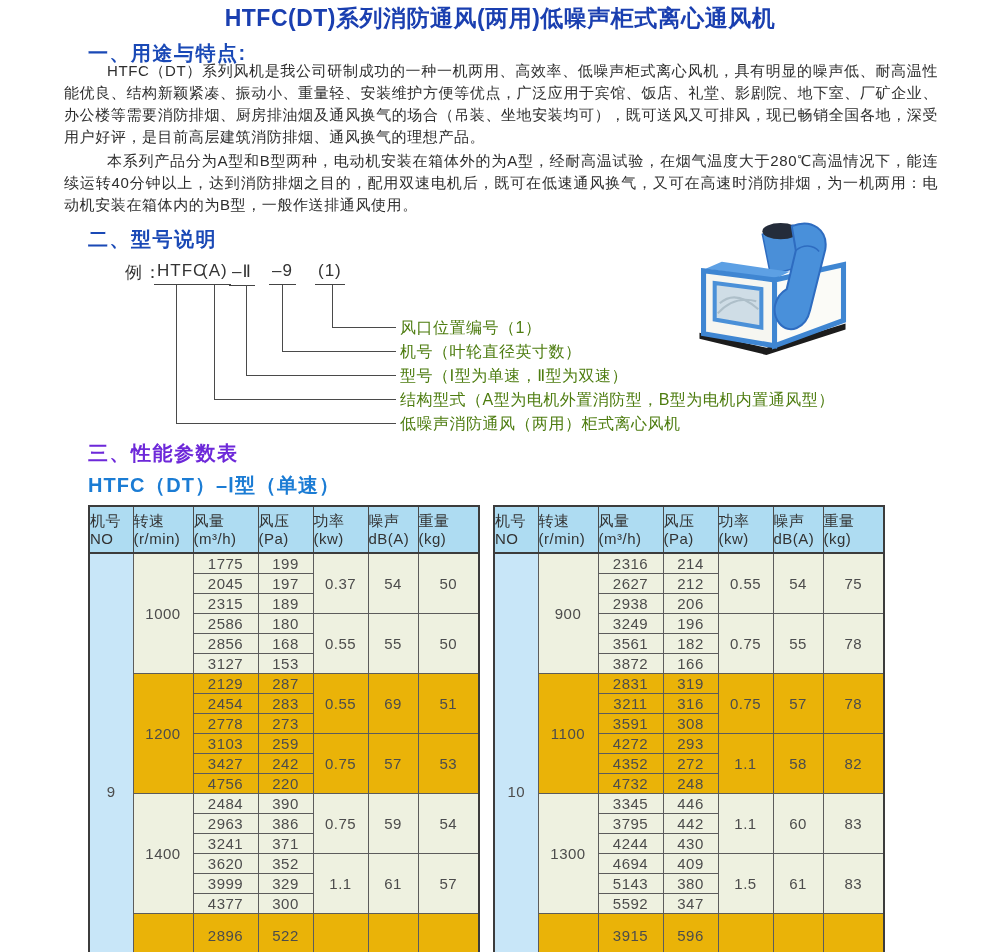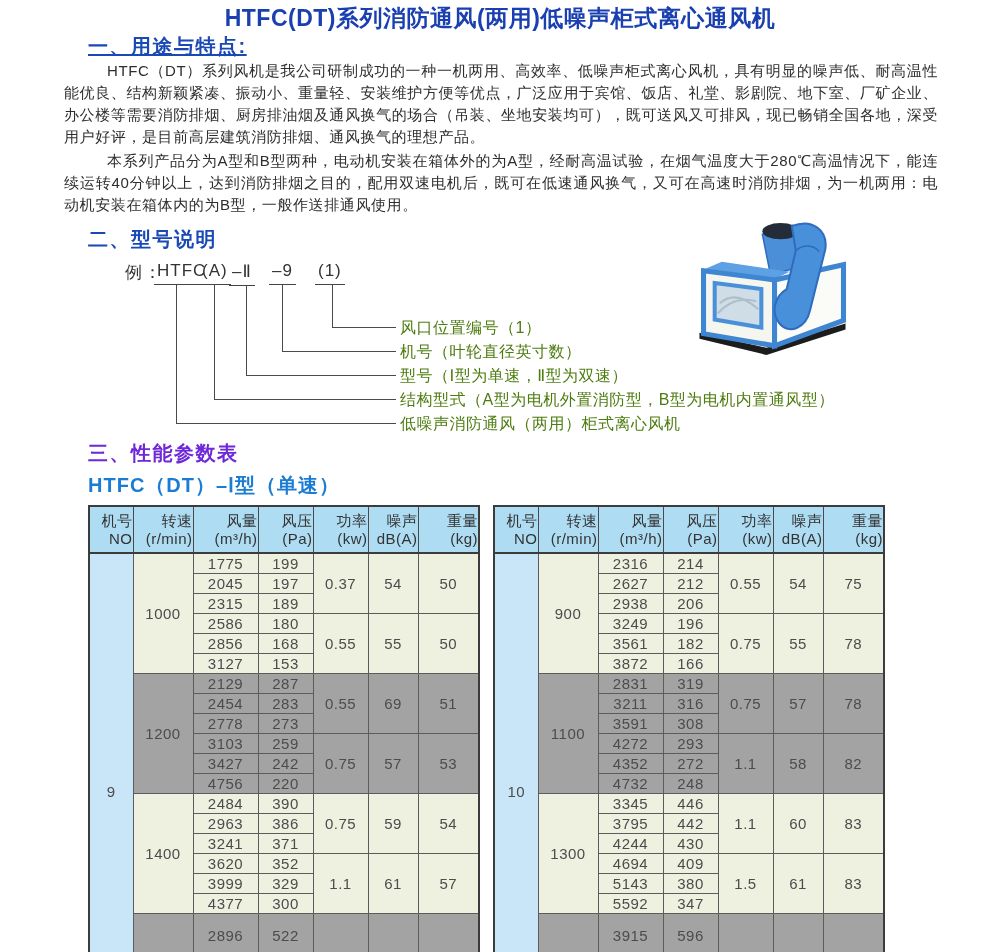--- a/index.html
+++ b/index.html
@@ -8,21 +8,21 @@
     position:relative; overflow:hidden; background:#ffffff;
     font-family:"Liberation Sans", sans-serif; color:#2e2e2e;
   }
   .title {
     position:absolute; top:3px; left:0; width:1000px; text-align:center;
     font-size:23px; font-weight:bold; color:#1a3fb0; letter-spacing:0.5px;
   }
   .h-sec {
     position:absolute; font-size:20px; font-weight:bold; color:#1a49b6; letter-spacing:1.5px;
   }
-  #h-usage { left:88px; top:33px;text-decoration:underline; }
+  #h-usage { left:88px; top:40px; }
   #h-model { left:88px; top:226px; }
   #h-perf  { left:88px; top:440px; color:#6d28d9; }
   .subtitle {
     position:absolute; left:88px; top:472px; font-size:20px; font-weight:bold;
     color:#1b7cd4; letter-spacing:1px;
   }
   .para {
     position:absolute; left:64px; width:874px; font-size:15px; line-height:22px;
     letter-spacing:0.6px; color:#2e2e2e; text-align:justify; text-indent:43px;
   }
@@ -54,30 +54,30 @@
   
   table.perf {
     position:absolute; top:505px; border-collapse:collapse; table-layout:fixed;
     border:2px solid #3c3c3c; background:#fff;
   }
   #tleft  { left:88px;  width:390px; }
   #tright { left:493px; width:389px; }
   table.perf th {
     background:#aedcf2; font-size:15px; font-weight:normal; color:#333;
     height:47px; line-height:18px; border:1px solid #4a4a4a; border-bottom:2px solid #3c3c3c;
-    text-align:right; letter-spacing:0.5px;
+    text-align:left; letter-spacing:0.5px;
   }
   table.perf td {
     font-size:15px; color:#4c4c4c; text-align:center; vertical-align:middle;
     border:1px solid #5c5c5c; padding:0; letter-spacing:0.5px;
   }
   table.perf tbody tr { height:20px; }
   table.perf tbody tr.partial { height:46px; }
   tr.cream td { background:#eef1e0; }
-  tr.blue  td { background:#a3a3a3; }
+  tr.blue  td { background:#eab308; }
   table.perf td.fanno { background:#c8e6f8 !important; padding-top:70px; }
 </style>
 </head>
 <body>
 
 <div class="title">HTFC(DT)系列消防通风(两用)低噪声柜式离心通风机</div>
 
 <div class="h-sec" id="h-usage">一、用途与特点:</div>
 <p class="para" id="p1">HTFC（DT）系列风机是我公司研制成功的一种一机两用、高效率、低噪声柜式离心风机，具有明显的噪声低、耐高温性能优良、结构新颖紧凑、振动小、重量轻、安装维护方便等优点，广泛应用于宾馆、饭店、礼堂、影剧院、地下室、厂矿企业、办公楼等需要消防排烟、厨房排油烟及通风换气的场合（吊装、坐地安装均可），既可送风又可排风，现已畅销全国各地，深受用户好评，是目前高层建筑消防排烟、通风换气的理想产品。</p>
 <p class="para" id="p2">本系列产品分为A型和B型两种，电动机安装在箱体外的为A型，经耐高温试验，在烟气温度大于280℃高温情况下，能连续运转40分钟以上，达到消防排烟之目的，配用双速电机后，既可在低速通风换气，又可在高速时消防排烟，为一机两用：电动机安装在箱体内的为B型，一般作送排通风使用。</p>

